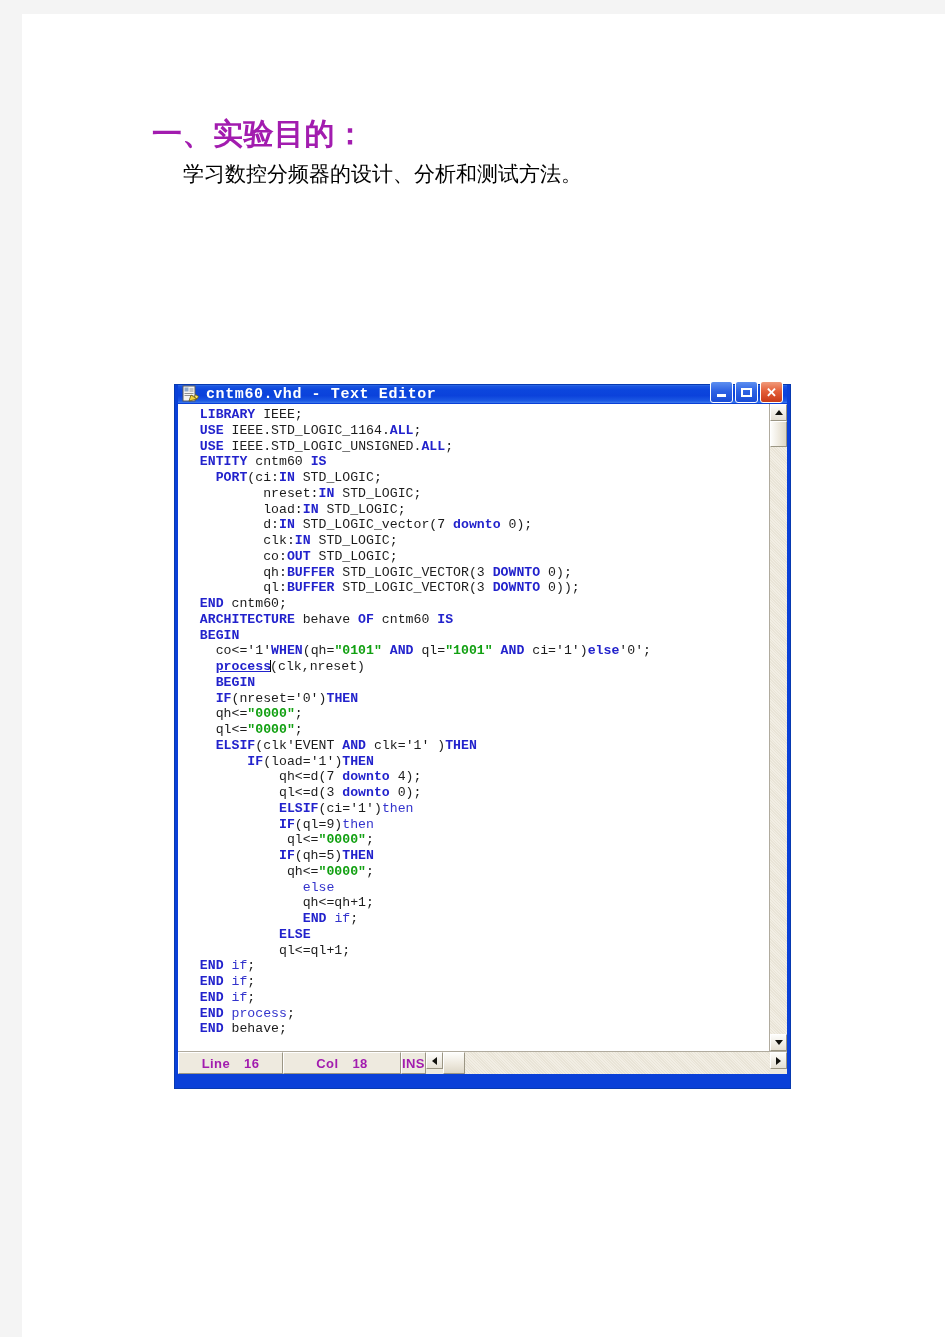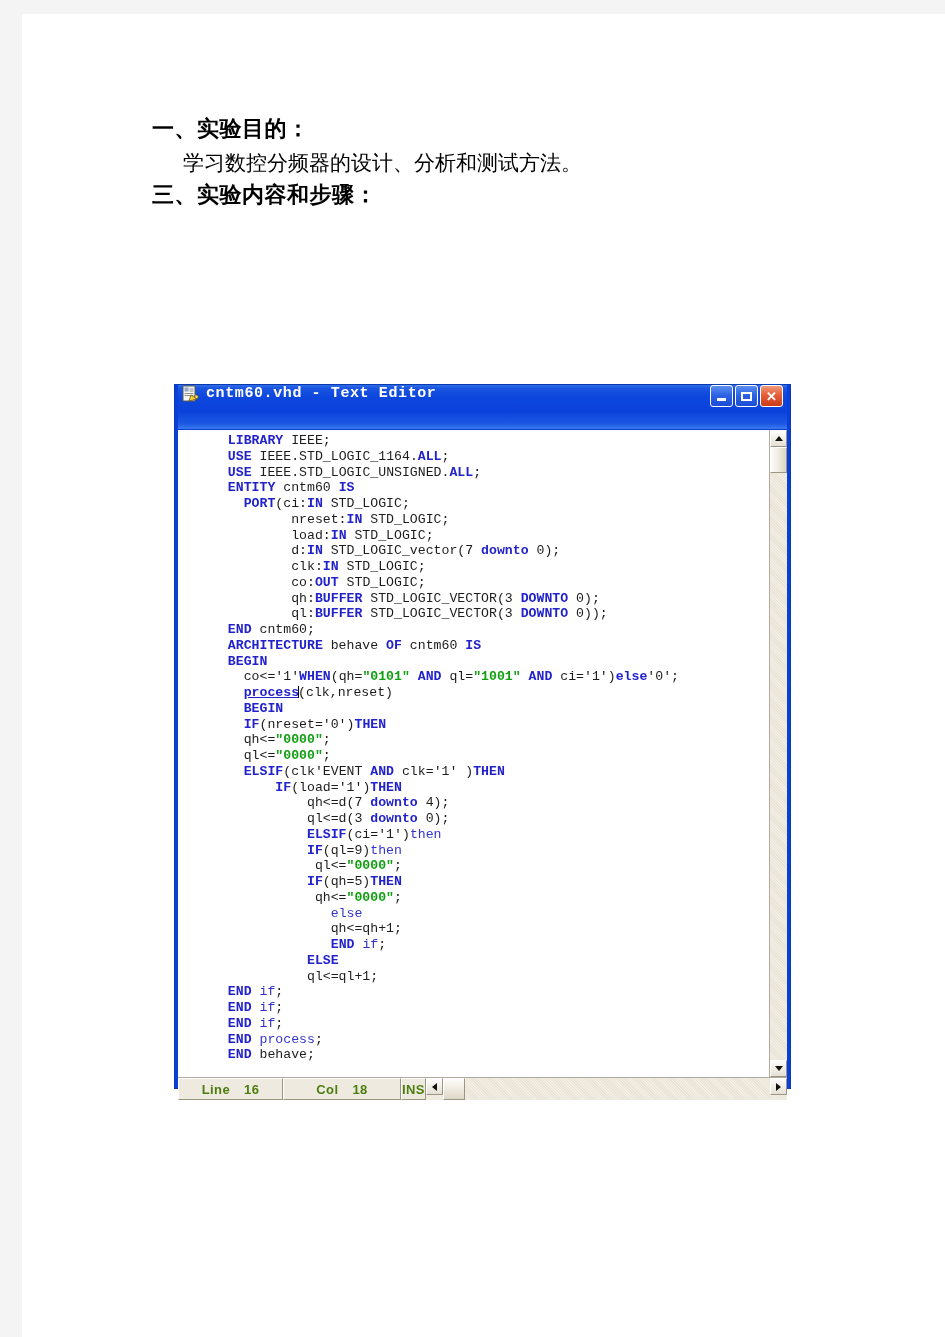--- a/index.html
+++ b/index.html
@@ -22,23 +22,23 @@
     overflow: hidden;
   }
   .doc-body {
     position: absolute;
     left: 130px;
     top: 100px;
     width: 690px;
   }
   h2.heading {
     font-family: "Liberation Serif", serif;
-    font-size: 22px;
+    font-size: 30px;
     font-weight: bold;
-    color: #000000;
+    color: #a21caf;
     margin: 0 0 6px 0;
     letter-spacing: 0.5px;
   }
   .heading-2 { margin-top: 22px; }
   .heading-3 { margin-top: 20px; }
   p.para {
     font-family: "Liberation Serif", serif;
     font-size: 21px;
     color: #000;
     line-height: 26px;
@@ -52,26 +52,26 @@
     left: 152px;
     top: 370px;
     width: 617px;
     height: 705px;
     background: #0a40d8;
     border: 1px solid #083ab0;
     box-sizing: border-box;
     padding: 0 3px 3px 3px;
   }
   .titlebar {
-    height: 44px;
+    height: 18px;
     background: linear-gradient(to bottom,
         #2f6ee8 0%, #1a54e0 8%, #0c46dd 28%,
         #0b42db 60%, #1c59e4 88%, #3c79ec 100%);
     display: flex;
-    align-items: flex-start;
+    align-items: flex-end;
     padding: 0 2px 0 4px;
     box-sizing: border-box;
   }
   .title-icon {
     width: 18px; height: 18px;
     margin-right: 6px;
     flex: 0 0 auto;
     position: relative;
   }
   .title-text {
@@ -105,21 +105,21 @@
   .wbtn .glyph-max {
     width: 11px; height: 9px; border: 2px solid #fff; box-sizing: border-box;
   }
   .client {
     background: #ffffff;
     height: calc(100% - 30px);
     display: flex;
     flex-direction: column;
     border-top: 1px solid #0a40d8;
   }
-  .code-row { flex: 1 1 auto; display: flex; min-height: 0; margin-left: 28px; }
+  .code-row { flex: 1 1 auto; display: flex; min-height: 0; }
   .code-area {
     flex: 1 1 auto;
     background: #ffffff;
     overflow: hidden;
     padding: 3px 0 0 6px;
     box-sizing: border-box;
   }
   pre.code {
     margin: 0;
     font-family: "Liberation Mono", monospace;
@@ -183,21 +183,21 @@
     border-top: 1px solid #b0ab9e;
     display: flex; align-items: stretch;
     flex: 0 0 auto;
     font-family: "Liberation Sans", sans-serif;
   }
   .sfield {
     border: 1px solid #ffffff;
     border-right-color: #9b9684; border-bottom-color: #9b9684;
     box-sizing: border-box;
     display: flex; align-items: center; justify-content: center;
-    font-size: 13px; font-weight: bold; color: #4d7c0f;
+    font-size: 13px; font-weight: bold; color: #a21caf;
     padding: 0 6px;
     background: #eeeadf;
     letter-spacing: 0.4px;
   }
   .sfield.line { width: 105px; }
   .sfield.col  { width: 118px; }
   .sfield.ins  { width: 25px; }
   .hscroll { flex: 1 1 auto; display: flex; background: #eeeadf; }
   .hthumb {
     width: 22px;
@@ -214,21 +214,20 @@
 <body>
 
 <div class="page">
 
   <div class="doc-body">
 
     <h2 class="heading">一、实验目的：</h2>
     <p class="para">学习数控分频器的设计、分析和测试方法。</p>
 
 
-    <h2 class="heading heading-3">三、实验内容和步骤：</h2>
   </div>
 
   <div class="editor-window">
 
     <div class="titlebar">
       <span class="title-icon">
         <svg width="18" height="18" viewBox="0 0 18 18">
           <rect x="1" y="1" width="12" height="15" fill="#f4f4f2" stroke="#5a5a5a" stroke-width="1"></rect>
           <rect x="2.5" y="2.5" width="4" height="4" fill="#8fa8c8"></rect>
           <line x1="7.5" y1="4" x2="11.5" y2="4" stroke="#777" stroke-width="0.8"></line>

